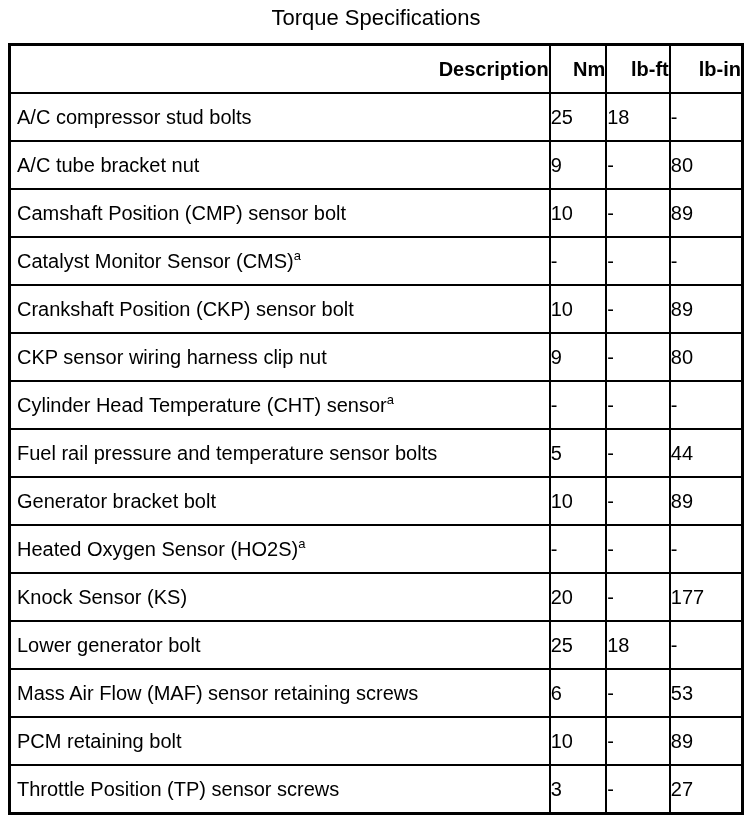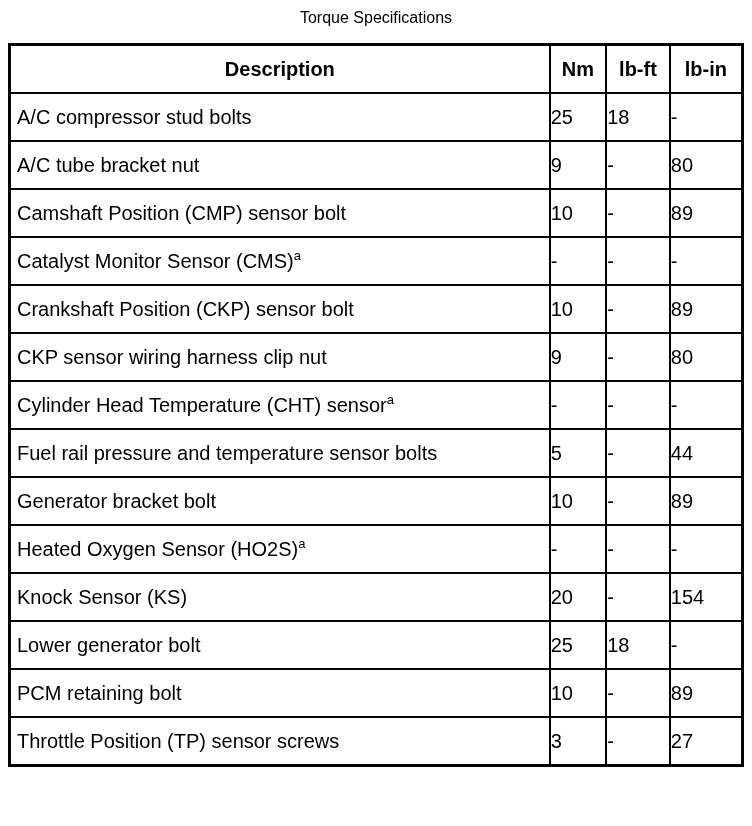--- a/index.html
+++ b/index.html
@@ -9,21 +9,21 @@
   body {
     width: 752px;
     height: 826px;
     background: #ffffff;
     color: #000000;
     font-family: "Liberation Sans", sans-serif;
     overflow: hidden;
   }
   .title {
     text-align: center;
-    font-size: 16px;
+    font-size: 22px;
     font-weight: normal;
     padding-top: 5px;
     height: 25px;
     line-height: 25px;
   }
   table.spec-table {
     border-collapse: collapse;
     table-layout: fixed;
     width: 736px;
     margin-left: 8px;
@@ -36,21 +36,21 @@
     height: 46px;
     font-size: 20px;
     padding: 0;
     box-sizing: content-box;
     background: #ffffff;
     overflow: hidden;
     white-space: nowrap;
   }
   .spec-table th {
     font-weight: bold;
-    text-align: center;
+    text-align: right;
   }
   .spec-table td.desc {
     text-align: left;
     padding-left: 6px;
     margin-left: 17px;
   }
   .spec-table td.val {
     text-align: left;
   }
   .spec-table sup {
@@ -143,27 +143,33 @@
         <tr>
           <td class="desc">Heated Oxygen Sensor (HO2S)<sup>a</sup></td>
           <td class="val">-</td>
           <td class="val">-</td>
           <td class="val">-</td>
         </tr>
         <tr>
           <td class="desc">Knock Sensor (KS)</td>
           <td class="val">20</td>
           <td class="val">-</td>
-          <td class="val">154</td>
+          <td class="val">177</td>
         </tr>
         <tr>
           <td class="desc">Lower generator bolt</td>
           <td class="val">25</td>
           <td class="val">18</td>
           <td class="val">-</td>
+        </tr>
+        <tr>
+          <td class="desc">Mass Air Flow (MAF) sensor retaining screws</td>
+          <td class="val">6</td>
+          <td class="val">-</td>
+          <td class="val">53</td>
         </tr>
         <tr>
           <td class="desc">PCM retaining bolt</td>
           <td class="val">10</td>
           <td class="val">-</td>
           <td class="val">89</td>
         </tr>
         <tr>
           <td class="desc">Throttle Position (TP) sensor screws</td>
           <td class="val">3</td>

